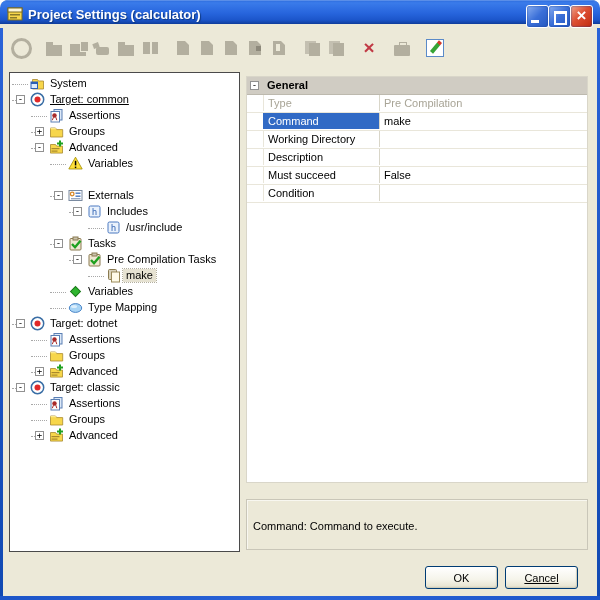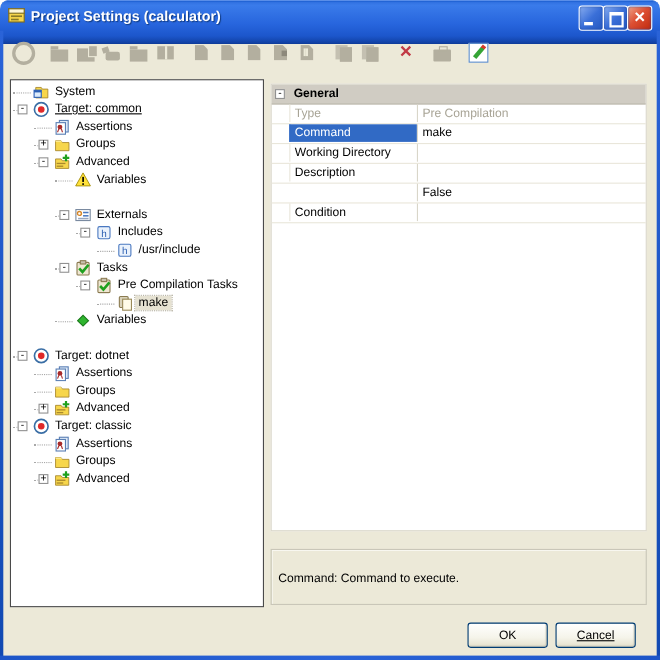--- a/index.html
+++ b/index.html
@@ -4,21 +4,21 @@
 <style>
   html,body{margin:0;padding:0;background:#fff;}
   #win{position:relative;width:600px;height:600px;font-family:"Liberation Sans",sans-serif;
        background:#ece9d8;overflow:hidden;border-radius:8px 8px 0 0;}
   
   .edge{position:absolute;background:linear-gradient(180deg,#2a63d8,#1149b2);z-index:5;}
   #edge-l{left:0;top:28px;bottom:0;width:3px;}
   #edge-r{right:0;top:28px;bottom:0;width:3px;}
   #edge-b{left:0;right:0;bottom:0;height:4px;background:linear-gradient(90deg,#1c55c8,#2a63d8,#1c55c8);}
   
-  #titlebar{position:absolute;left:0;top:0;right:0;height:40px;border-radius:7px 7px 0 0;
+  #titlebar{position:absolute;left:0;top:0;right:0;height:24px;border-radius:7px 7px 0 0;
     background:linear-gradient(180deg,#0c51c4 0%,#3373e3 6%,#3a7bea 12%,#2765dd 55%,#1c56cb 82%,#1243a8 96%,#0d3a97 100%);
     box-shadow:inset 0 1px 0 #5a8ee8;}
   #title-text{position:absolute;left:28px;top:7px;color:#fff;font-weight:bold;font-size:13px;
     text-shadow:1px 1px 1px #103a80;white-space:nowrap;}
   #win-icon{position:absolute;left:7px;top:6px;width:17px;height:17px;}
   .wbtn{position:absolute;top:5px;width:21px;height:21px;border:1px solid #fff;border-radius:3px;
     background:linear-gradient(135deg,#89aef0 0%,#3a6fd8 50%,#2558c0 100%);box-shadow:inset 0 0 2px #1a3f90;}
   #btn-min{right:51px;} #btn-max{right:29px;}
   #btn-close{right:7px;background:linear-gradient(135deg,#f0a58a 0%,#dd4f33 45%,#c02a0e 100%);}
   #btn-min::after{content:"";position:absolute;left:4px;bottom:4px;width:8px;height:3px;background:#fff;}
@@ -270,20 +270,28 @@
           </svg></span>
         <span class="tlabel sel" style="left: 113px;">make</span>
       </div>
       <div class="trow" style="top: 211px;">
         <span class="stub" style="left: 40px; width: 16px;"></span>
         <span class="ticon" style="left: 58px;"><svg viewBox="0 0 15 15" width="15" height="15">
             <rect x="4" y="4" width="7" height="7" transform="rotate(45 7.5 7.5)" fill="#2fb52f" stroke="#1a7a1a"></rect>
           </svg></span>
         <span class="tlabel" style="left: 75px;">Variables</span>
       </div>
+      <div class="trow" style="top: 227px;">
+        <span class="stub" style="left: 40px; width: 16px;"></span>
+        <span class="ticon" style="left: 58px;"><svg viewBox="0 0 15 15" width="15" height="15">
+            <ellipse cx="7.5" cy="8" rx="6.2" ry="4.4" fill="#a8d4f5" stroke="#4a86c8"></ellipse>
+            <ellipse cx="6" cy="6.5" rx="3" ry="1.5" fill="#dceefb"></ellipse>
+          </svg></span>
+        <span class="tlabel" style="left: 75px;">Type Mapping</span>
+      </div>
       <div class="trow" style="top: 243px;">
         <span class="stub" style="left: 2px; width: 4px;"></span>
         <span class="expander" style="left: 6px;">-</span>
         <span class="ticon" style="left: 20px;"><svg viewBox="0 0 15 15" width="15" height="15">
             <circle cx="7.5" cy="7.5" r="6.2" fill="#fff" stroke="#3a6ea5" stroke-width="1.5"></circle>
             <circle cx="7.5" cy="7.5" r="3" fill="#e02929"></circle>
           </svg></span>
         <span class="tlabel" style="left: 37px;">Target: dotnet</span>
       </div>
       <div class="trow" style="top: 259px;">
@@ -371,20 +379,21 @@
         </div>
         <div class="pg-row">
           <span class="pg-name">Working Directory</span>
           <span class="pg-value"></span>
         </div>
         <div class="pg-row">
           <span class="pg-name">Description</span>
           <span class="pg-value"></span>
         </div>
         <div class="pg-row">
+          <span class="pg-name">Must succeed</span>
           <span class="pg-value">False</span>
         </div>
         <div class="pg-row">
           <span class="pg-name">Condition</span>
           <span class="pg-value"></span>
         </div>
       </div>
   </div>
 
   <div id="help-panel">

